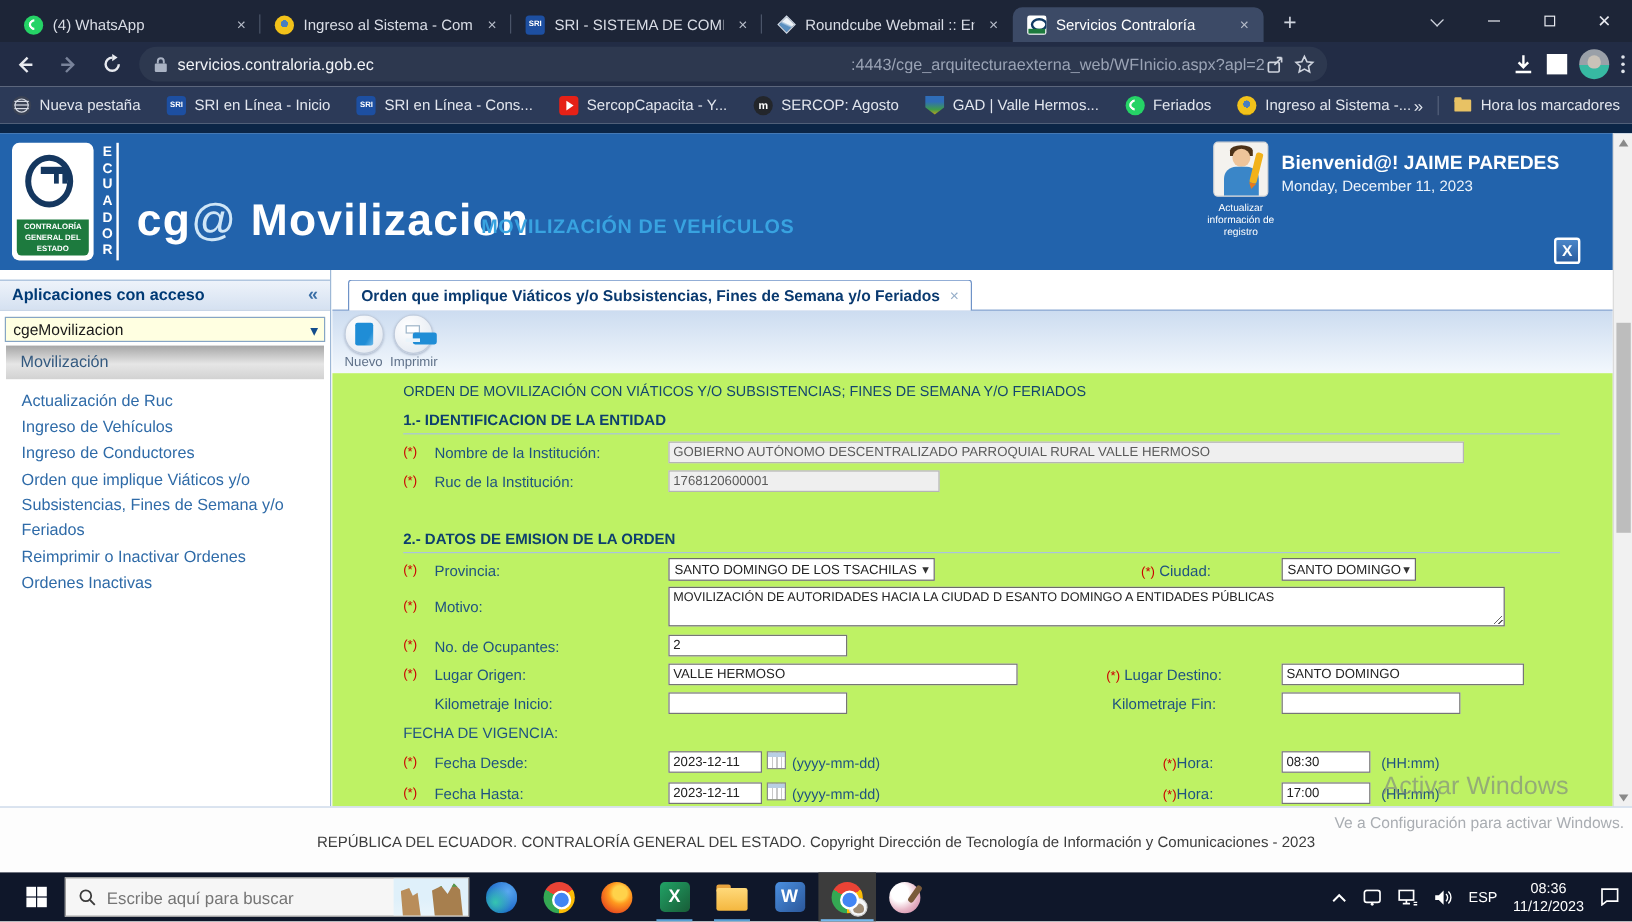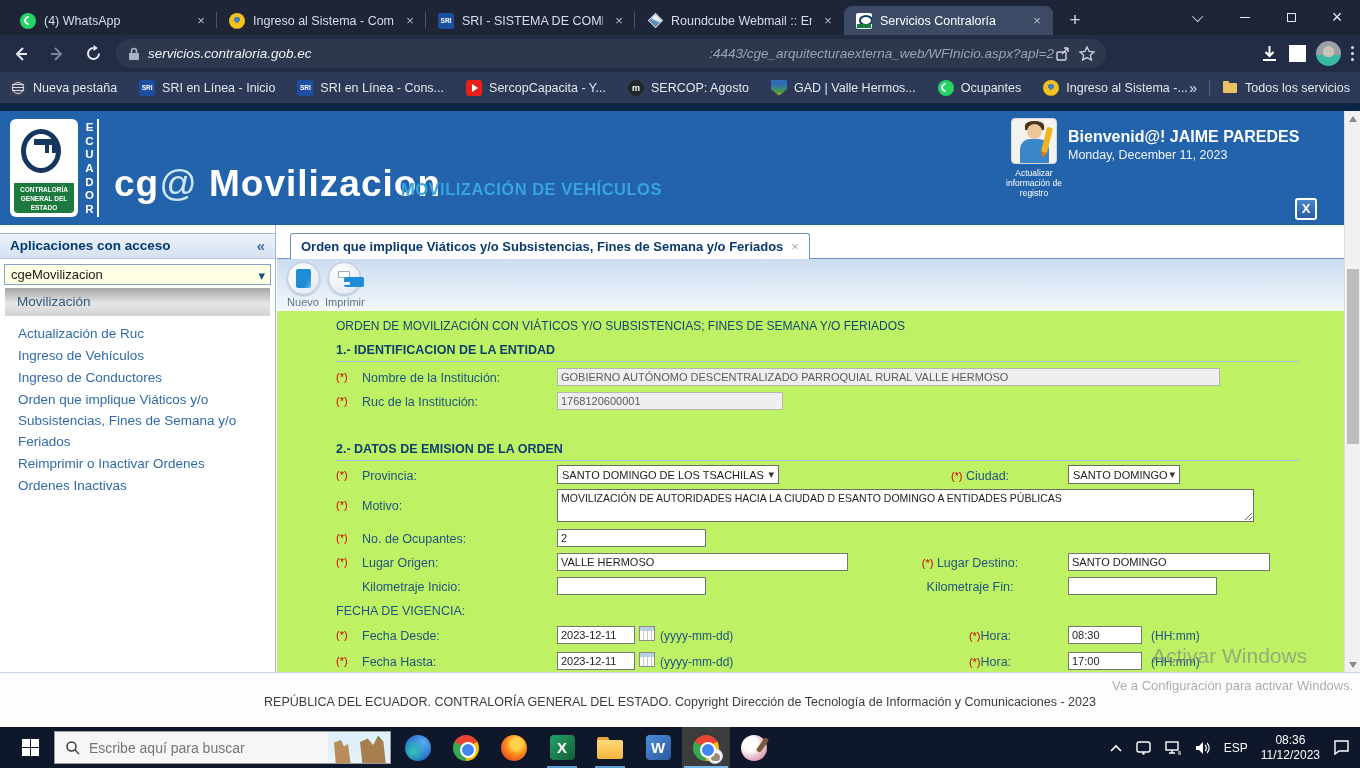--- a/index.html
+++ b/index.html
@@ -17,21 +17,21 @@
   .tab-close { width:16px; height:16px; line-height:15px; text-align:center; border-radius:50%; color:#b7bdc9; font-size:13px; flex:none; }
   .newtab-btn { width:28px; height:28px; margin:4px 0 0 8px; color:#cfd4de; font-size:19px; line-height:26px; text-align:center; border-radius:50%; }
   .win-controls { position:absolute; right:0; top:0; height:35px; display:flex; }
   .win-btn { width:46px; height:35px; display:flex; align-items:center; justify-content:center; color:#e8eaf0; font-size:15px; }
   .glyph-min { width:10px; height:1px; background:#e8eaf0; display:inline-block; }
   .glyph-max { width:9px; height:9px; border:1px solid #e8eaf0; display:inline-block; }
   .tabchev { width:8px; height:8px; border-left:1.5px solid #cfd4de; border-bottom:1.5px solid #cfd4de; transform:rotate(-45deg) translateY(-2px); display:inline-block; }
 
   .navbar { position:absolute; top:35px; left:0; width:1360px; height:37px; background:#222c45; display:flex; align-items:center; }
   .nav-ic { width:30px; height:30px; margin-left:6px; display:flex; align-items:center; justify-content:center; border-radius:50%; }
-  .urlpill { position:relative; height:29px; margin-left:8px; width:990px; background:#2d384f; border-radius:15px; display:flex; align-items:center; padding:0 10px 0 12px;font-style:italic; }
+  .urlpill { position:relative; height:29px; margin-left:8px; width:990px; background:#2d384f; border-radius:15px; display:flex; align-items:center; padding:0 10px 0 12px; }
   .url-host { color:#f0f2f6; font-size:13.5px; margin-left:8px; }
   .url-rest { color:#9aa3b5; font-size:13.5px; white-space:nowrap; overflow:hidden; flex:1;text-align:right; }
   .pill-right { display:flex; gap:6px; }
   .nav-right { position:absolute; right:6px; top:0; height:37px; display:flex; align-items:center; gap:10px; }
   .avatar-browser { width:25px; height:25px; border-radius:50%; background:linear-gradient(#9aa0a8 54%, #37b9a2 54%); position:relative; overflow:hidden; }
   .avatar-browser::after { content:""; position:absolute; left:7px; top:5px; width:11px; height:11px; background:#c9c2b8; border-radius:50% 50% 40% 40%; }
   .kebab { display:flex; flex-direction:column; gap:3px; }
   .kebab i { width:3px; height:3px; border-radius:50%; background:#dfe3ea; }
 
   .bookmarksbar { position:absolute; top:72px; left:0; width:1360px; height:31px; background:#2c3a58; display:flex; align-items:center; padding:0 10px; color:#e2e6ee; font-size:12.5px; }
@@ -308,32 +308,32 @@
       <span>SERCOP: Agosto</span>
     </span>
     <span class="bm">
       <span class="fav fav-gad"></span>
       <span>GAD | Valle Hermos...</span>
     </span>
     <span class="bm">
       <span class="fav fav-whatsapp">
           <i class="fav-phone"></i>
         </span>
-      <span>Ocupantes</span>
+      <span>Feriados</span>
     </span>
     <span class="bm">
       <span class="fav fav-crest"></span>
       <span>Ingreso al Sistema -...</span>
     </span>
     <span class="bm-right">
       <span style="font-size:14px">»</span>
       <span class="bm-sep"></span>
       <span class="bm" style="margin-right:0">
         <span class="fav fav-folder"></span>
-        <span>Todos los servicios</span>
+        <span>Hora los marcadores</span>
       </span>
     </span>
   </div>
 
   <div class="hdr-darkstrip"></div>
   <div class="app-header">
     <div class="logo-box">
       <div class="logo-emblem">
         <div class="logo-ring"></div>
         <div class="logo-key"></div>

